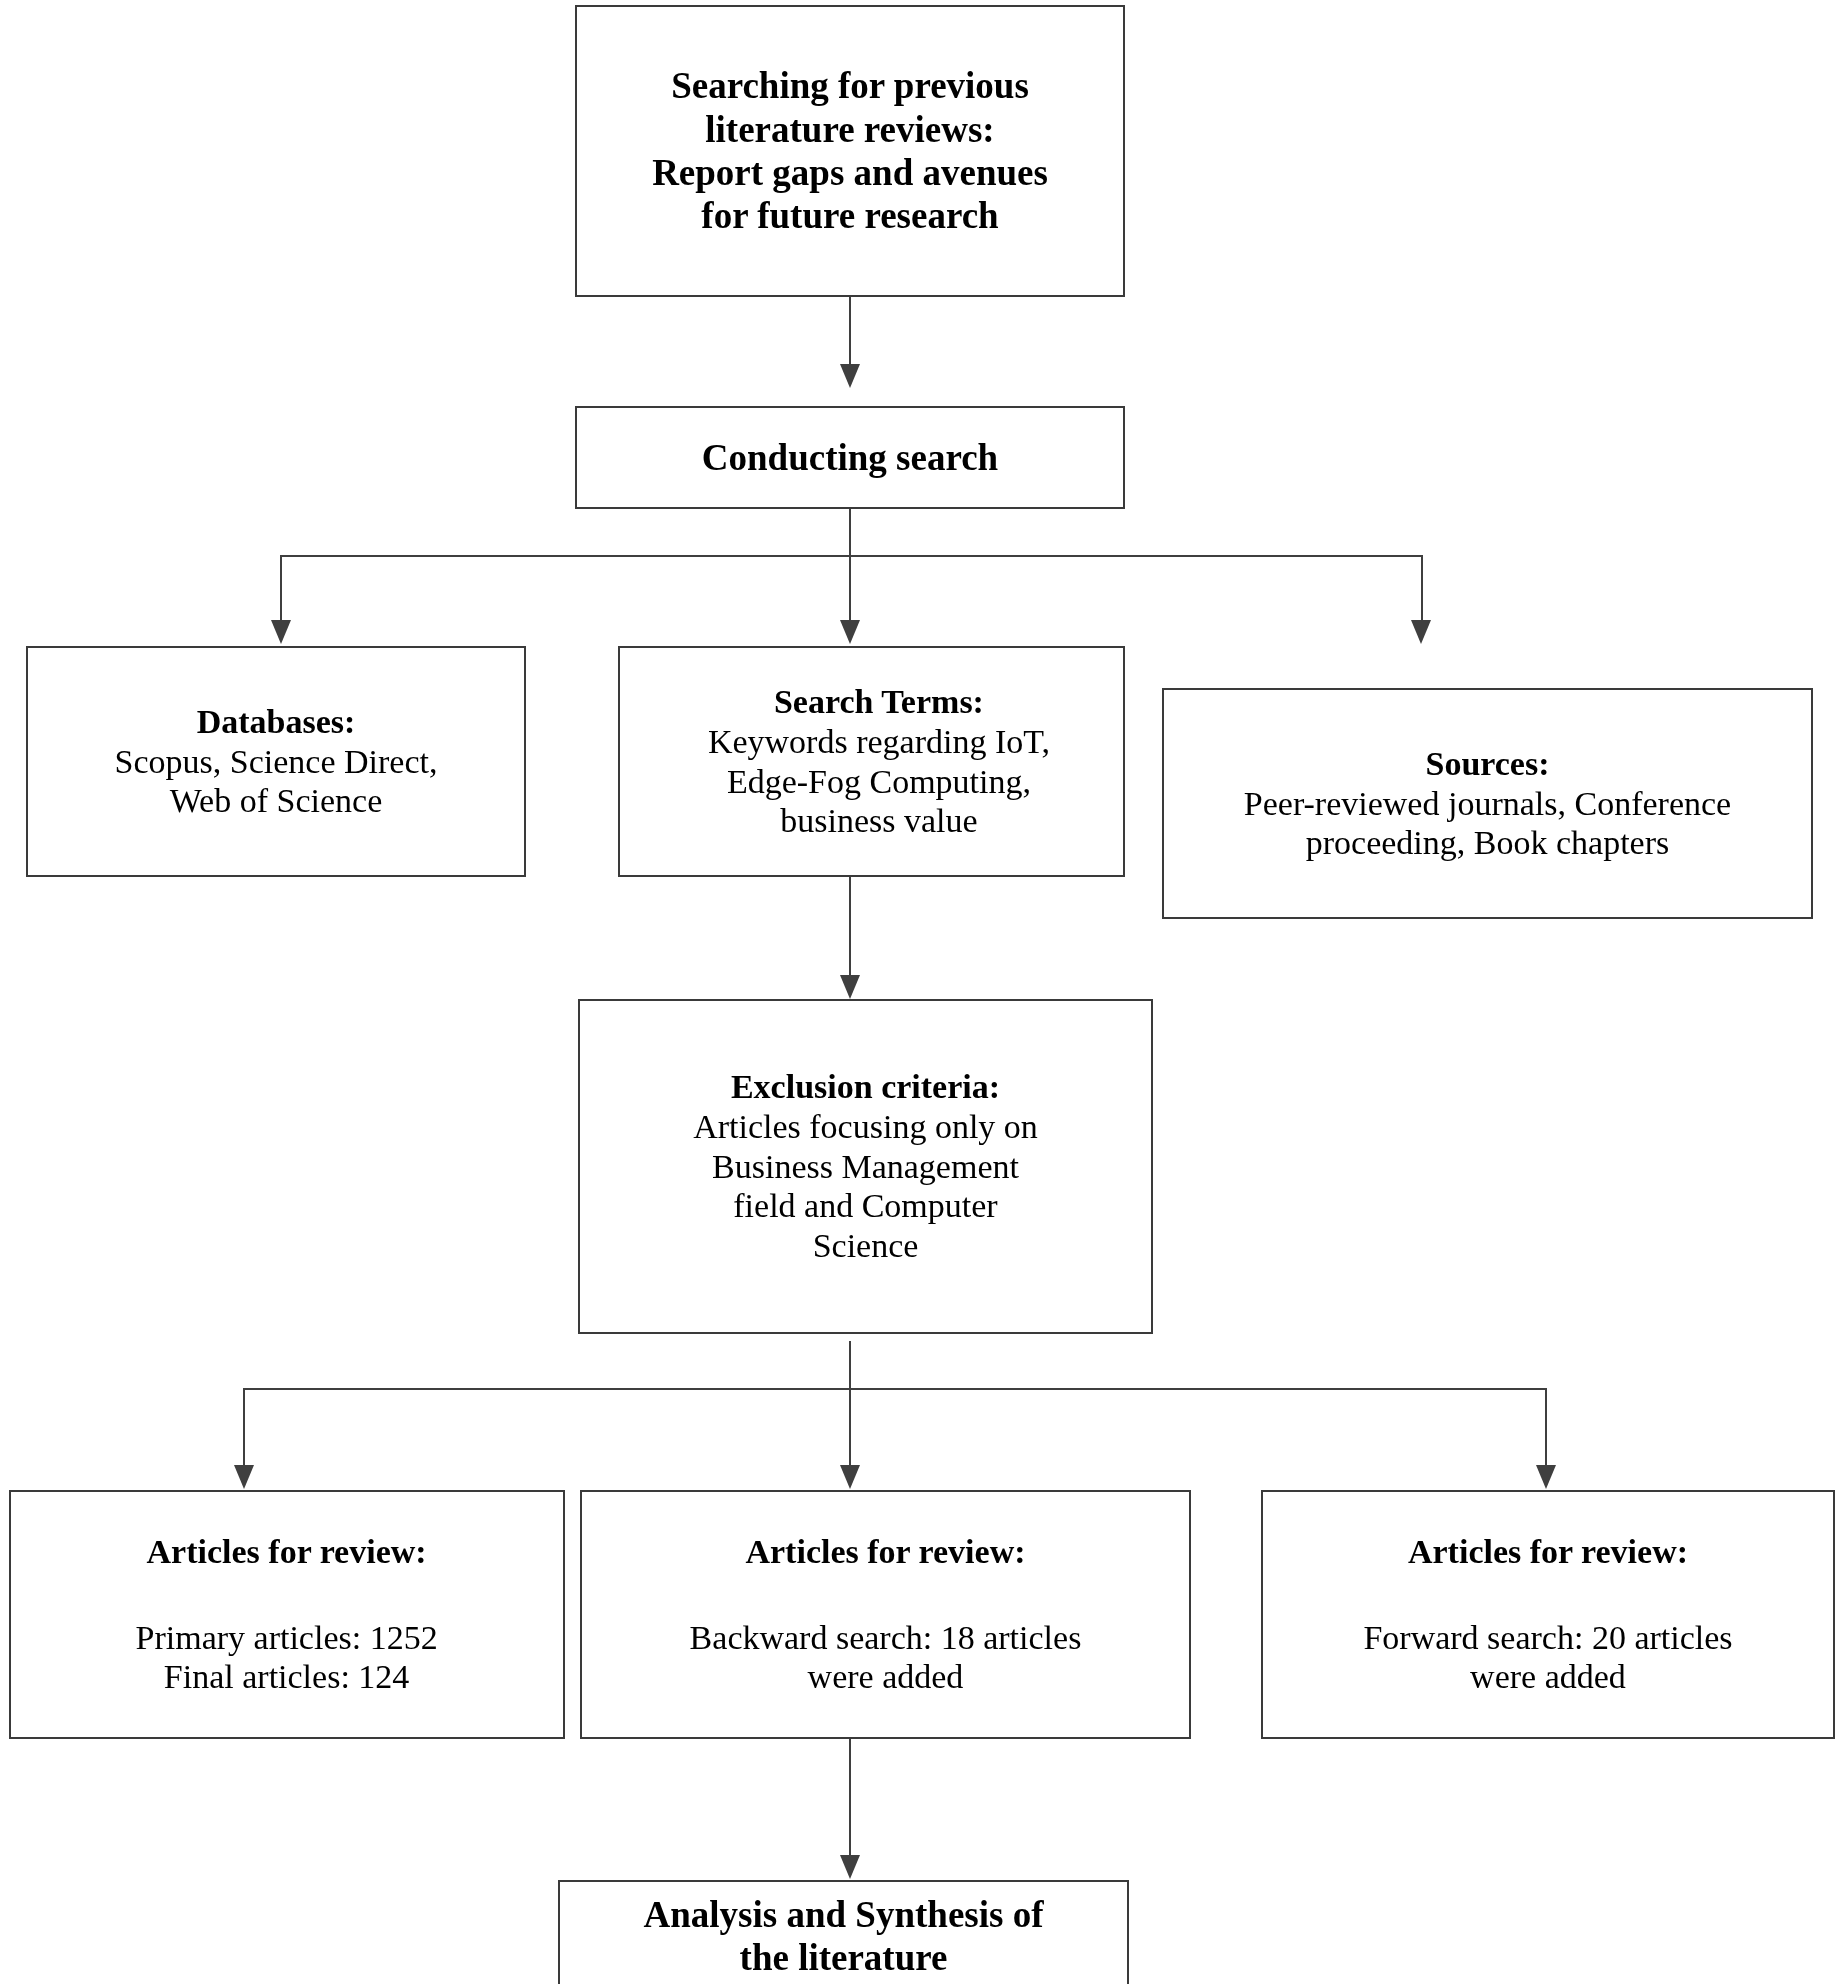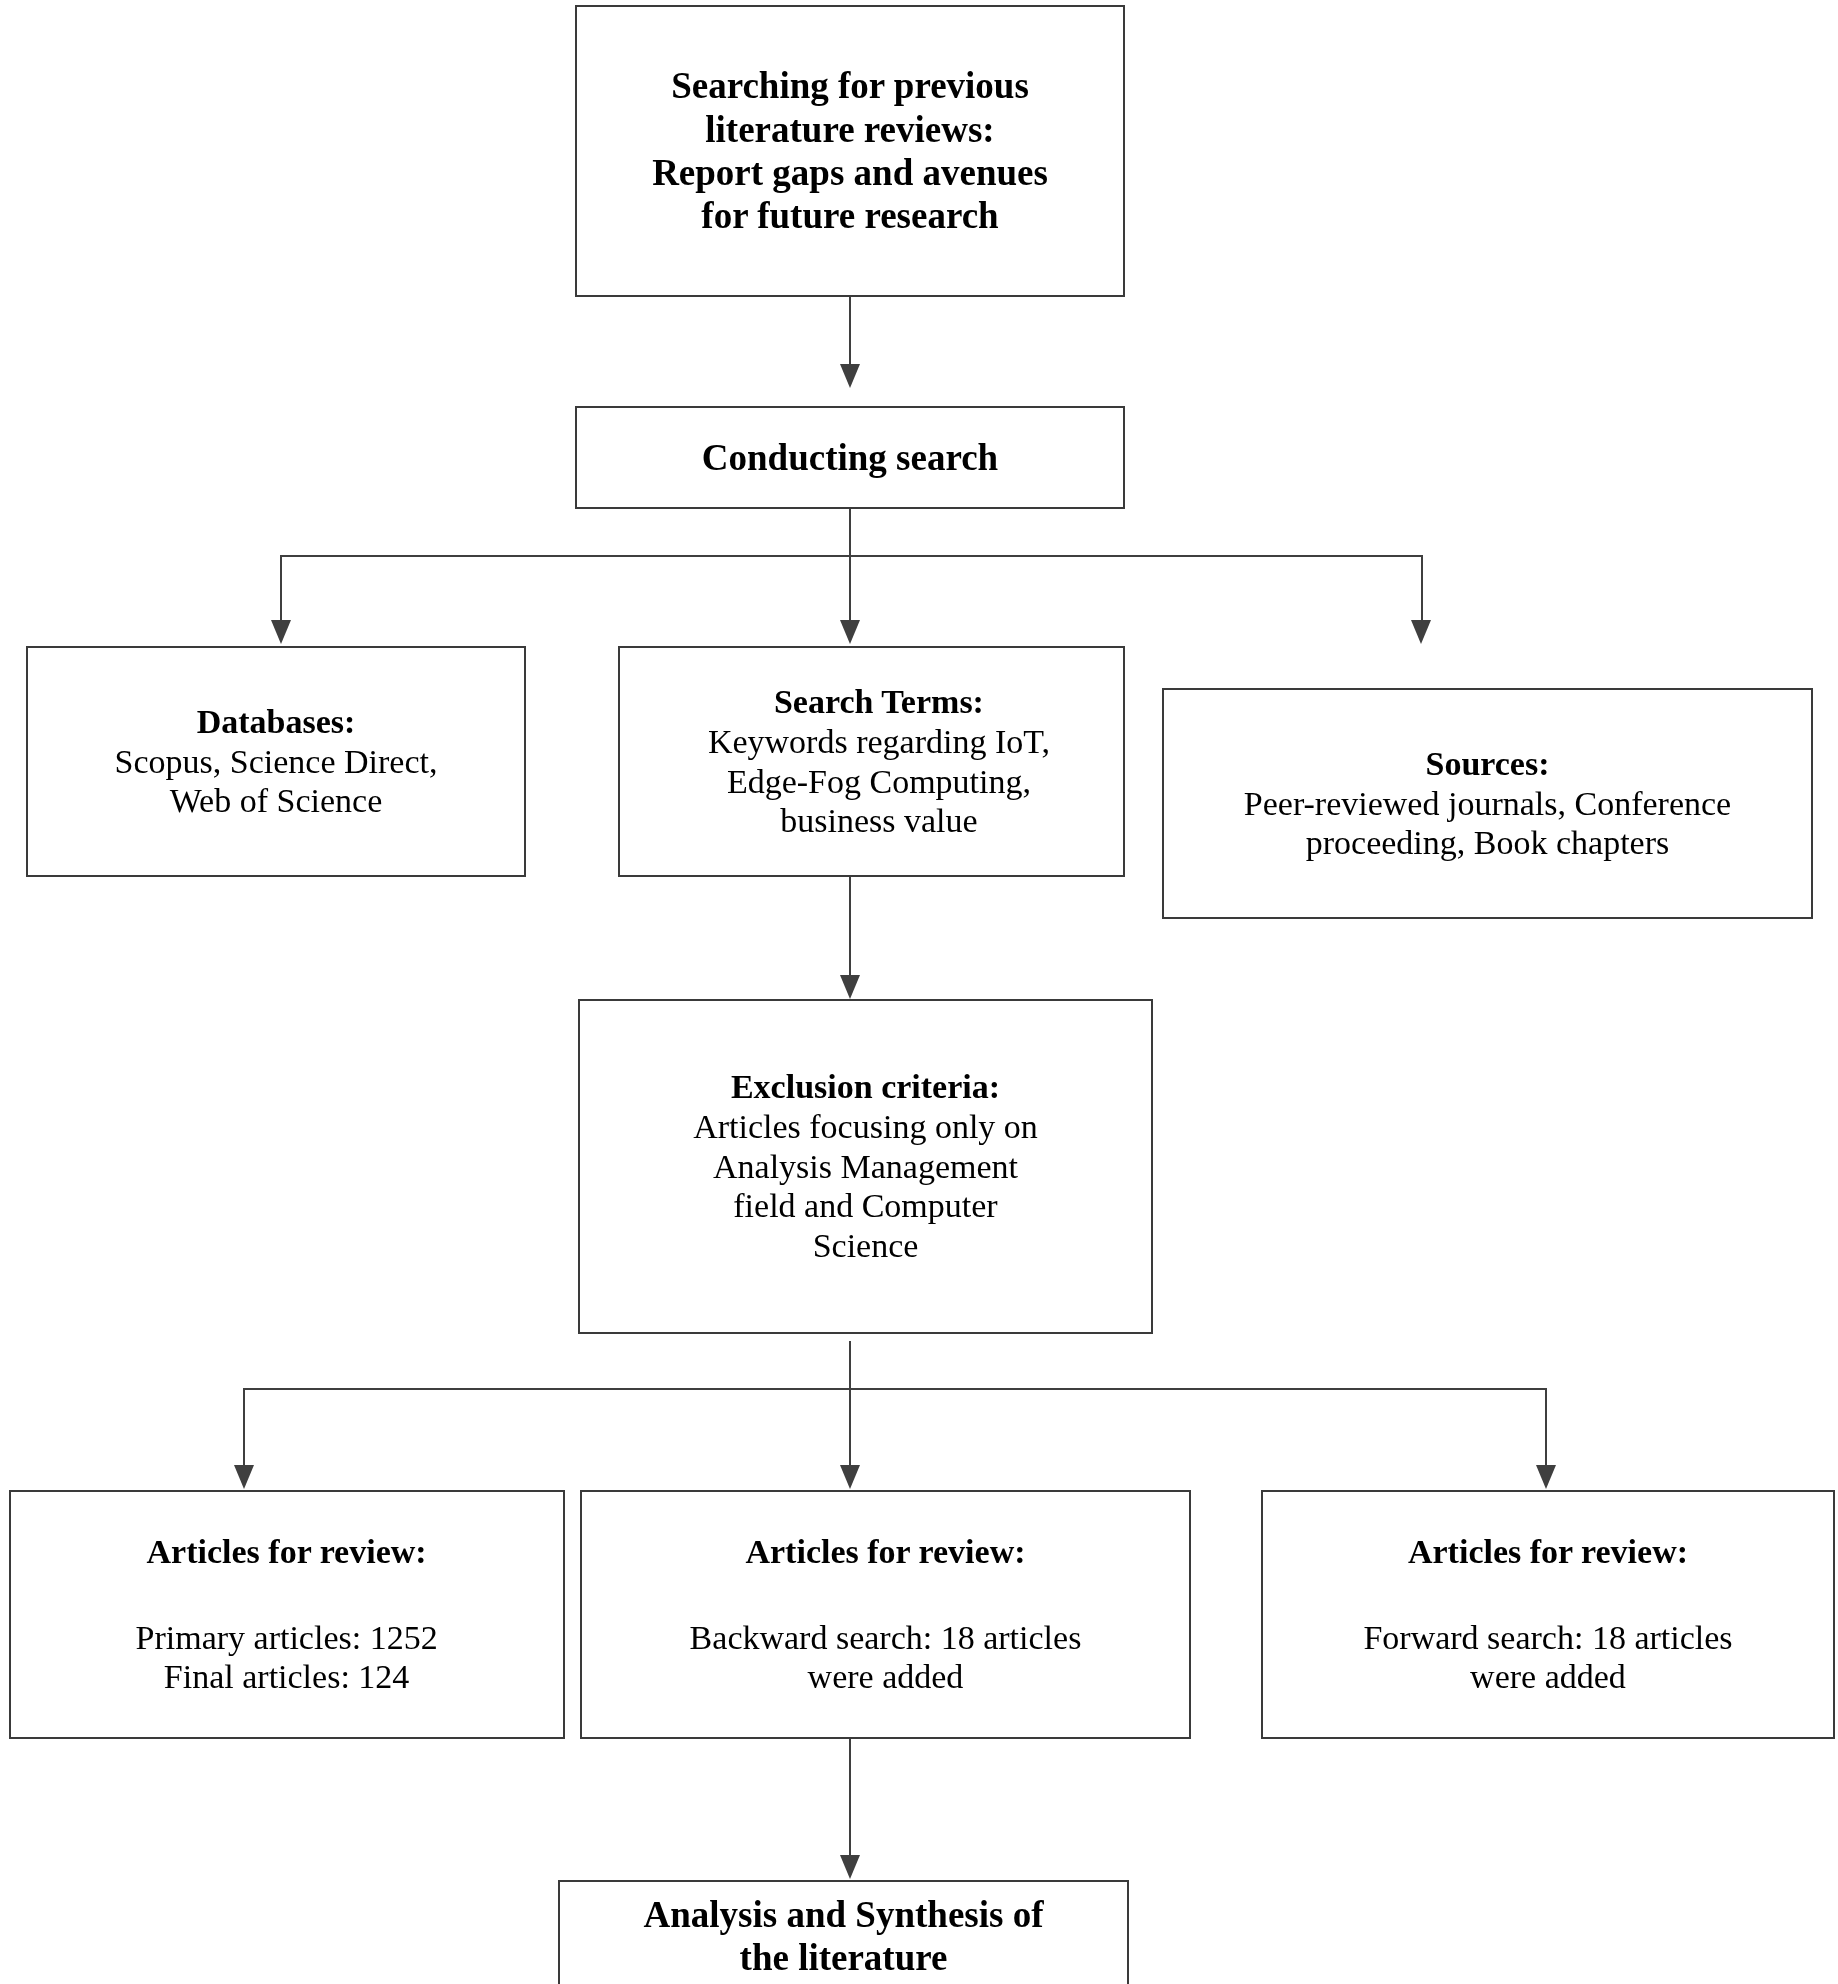--- a/index.html
+++ b/index.html
@@ -107,21 +107,21 @@
     <div class="bdy">Peer-reviewed journals, Conference
 proceeding, Book chapters</div>
   </div>
 
   <div class="vline" style="left:849px; top:877px; height:98px;"></div>
   <div class="arrowhead" style="left:840px; top:975px;"></div>
 
   <div class="node" style="left:578px; top:999px; width:575px; height:335px; font-size:34px;">
     <div class="hdr">Exclusion criteria:</div>
     <div class="bdy">Articles focusing only on
-Analysis Management
+Business Management
 field and Computer
 Science</div>
   </div>
 
   <div class="vline" style="left:849px; top:1341px; height:49px;"></div>
   <div class="hline" style="left:243px; top:1388px; width:1303px;"></div>
 
   <div class="vline" style="left:243px; top:1388px; height:78px;"></div>
   <div class="arrowhead" style="left:234px; top:1465px;"></div>
 
@@ -141,21 +141,21 @@
   <div class="node" style="left:580px; top:1490px; width:611px; height:249px; font-size:34px;">
     <div class="hdr">Articles for review:</div>
     <div class="gap-md"></div>
     <div class="bdy">Backward search: 18 articles
 were added</div>
   </div>
 
   <div class="node" style="left:1261px; top:1490px; width:574px; height:249px; font-size:34px;">
     <div class="hdr">Articles for review:</div>
     <div class="gap-md"></div>
-    <div class="bdy">Forward search: 18 articles
+    <div class="bdy">Forward search: 20 articles
 were added</div>
   </div>
 
   <div class="vline" style="left:849px; top:1739px; height:116px;"></div>
   <div class="arrowhead" style="left:840px; top:1855px;"></div>
 
   <div class="node bold-all" style="left:558px; top:1880px; width:571px; height:112px; font-size:37px;">
     <div class="hdr">Analysis and Synthesis of
 the literature</div>
   </div>

